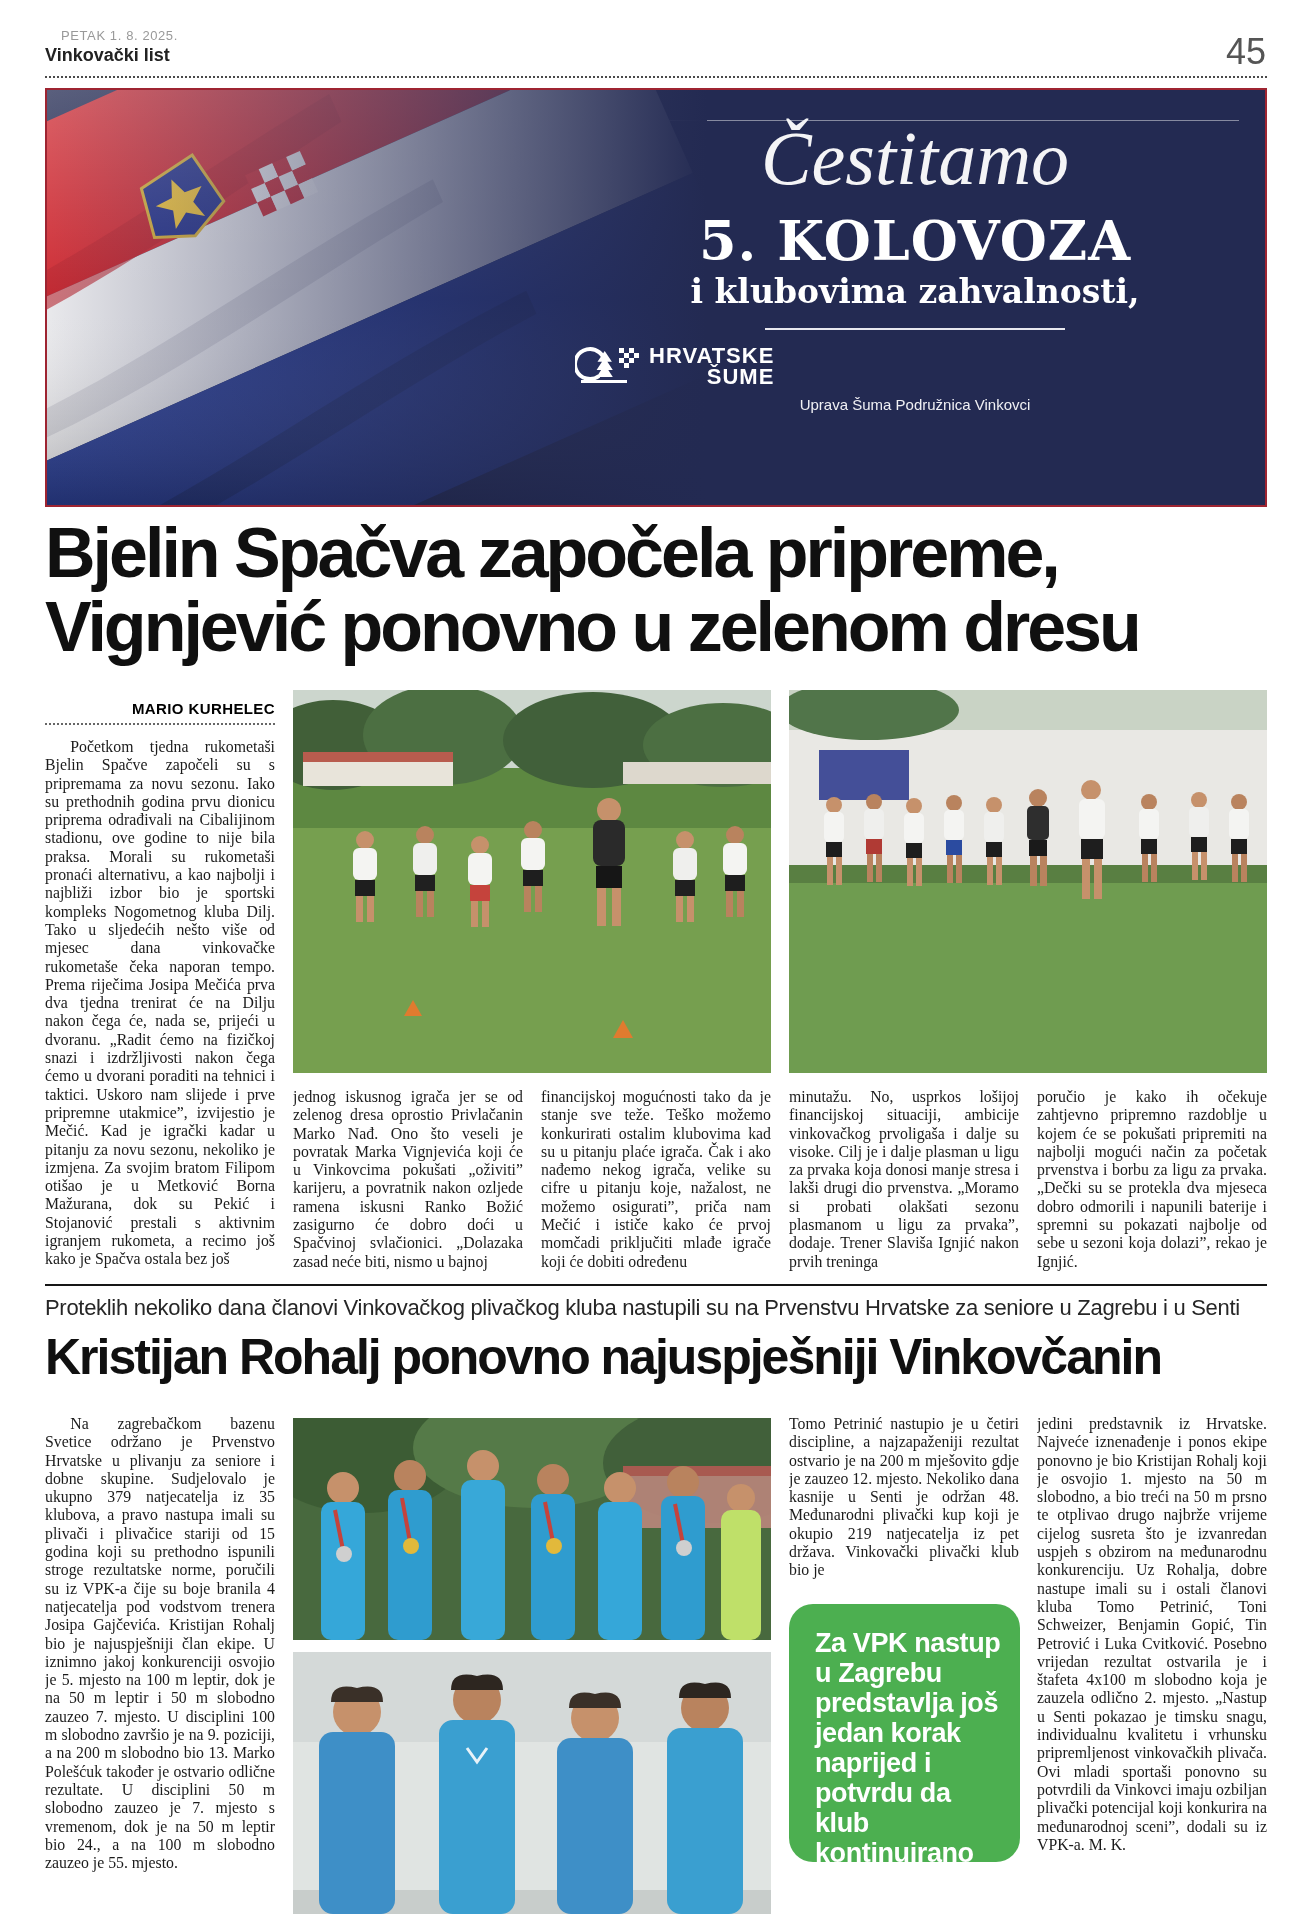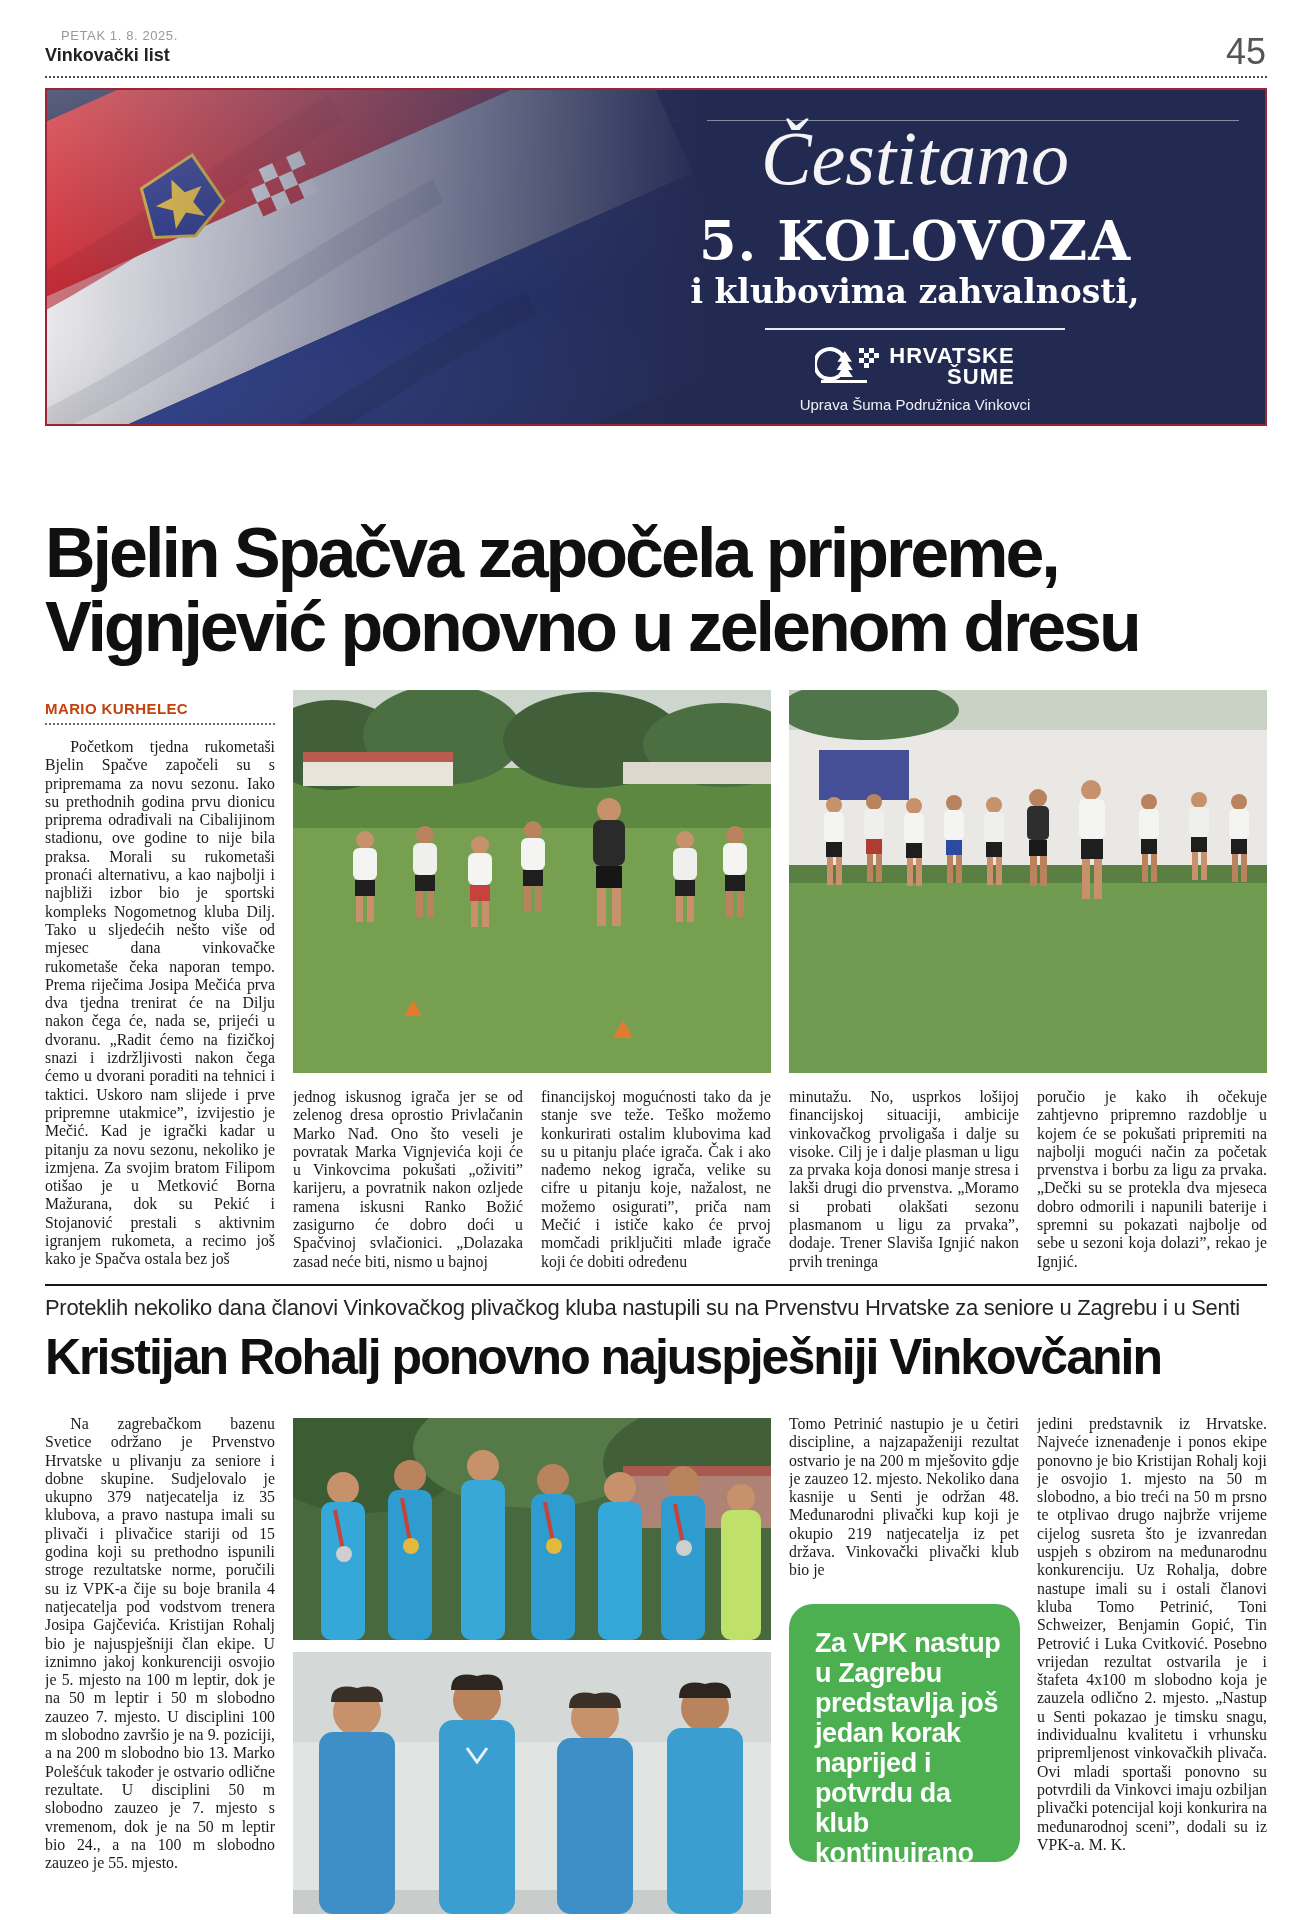--- a/index.html
+++ b/index.html
@@ -8,44 +8,44 @@
   .abs{position:absolute;}
 
   
   .hdr-date{left:45px;top:28px;font:500 13px/16px "Liberation Sans",sans-serif;
             color:#999;letter-spacing:.6px;margin-left:16px;}
   .hdr-masthead{left:45px;top:44px;font:bold 18px/22px "Liberation Sans",sans-serif;color:#222;}
   .hdr-pagenum{right:45px;top:32px;font:300 36px/40px "Liberation Sans",sans-serif;color:#555;}
   .hdr-rule{left:45px;top:76px;width:1222px;border-top:2px dotted #4a4a4a;height:0;}
 
   
-  .banner{left:45px;top:88px;width:1222px;height:338px;background:#232a52;
+  .banner{left:45px;top:88px;width:1222px;height:419px;background:#232a52;
           border:2px solid #9e2431;box-sizing:border-box;overflow:hidden;}
   .banner-frame{left:420px;top:30px;right:26px;height:0;border-top:1px solid rgba(255,255,255,.45);}
   .flag-wrap{left:0;top:0;width:660px;height:100%;}
   .banner-text{right:10px;top:18px;width:680px;text-align:center;color:#fff;}
   .b-greeting{font-family:cursive;font-style:italic;font-size:76px;line-height:100px;
               font-weight:500;color:#f4f4f6;}
   .b-kolovoza{font:bold 54px/62px "DejaVu Serif",serif;letter-spacing:1px;margin-top:2px;}
   .b-line{font:bold 33px/40px "DejaVu Serif",serif;}
   .b-rule{width:300px;height:2px;background:#e8e8ee;margin:16px auto 12px auto;}
-  .b-logo-row{display:flex;align-items:center;justify-content:center;gap:10px;margin-top:4px;}
+  .b-logo-row{display:flex;align-items:center;gap:10px;margin-top:4px;}
   .b-logo-txt{text-align:right;font:bold 22px/21px "Liberation Sans",sans-serif;letter-spacing:1px;}
   .b-logo-sub{font:500 15px/18px "Liberation Sans",sans-serif;margin-top:6px;color:#f0f0f4;}
 
   
   .headline1{left:45px;top:516px;width:1230px;
              font:bold 70px/74px "Liberation Sans",sans-serif;letter-spacing:-3px;color:#101010;}
   .headline2{left:45px;top:1330px;width:1230px;
              font:bold 50px/54px "Liberation Sans",sans-serif;letter-spacing:-2px;color:#101010;}
   .kicker{left:45px;top:1294px;width:1222px;
           font:500 22px/28px "Liberation Sans",sans-serif;color:#262626;letter-spacing:-0.3px;}
 
-  .byline{left:45px;top:700px;width:230px;text-align:left;
-          font:bold 15px/18px "Liberation Sans",sans-serif;color:#c2410c;letter-spacing:.4px;}
+  .byline{left:45px;top:700px;width:230px;text-align:right;
+          font:bold 15px/18px "Liberation Sans",sans-serif;color:#000000;letter-spacing:.4px;}
   .byline-rule{left:45px;top:723px;width:230px;border-top:2px dotted #666;height:0;}
 
   
   .col{position:absolute;width:230px;font:15.8px/18.3px "Liberation Serif",serif;
        text-align:justify;color:#1b1b1b;overflow:hidden;}
   .indent{text-indent:1.6em;}
   .divider{left:45px;top:1284px;width:1222px;border-top:2px solid #161616;height:0;}
 
   
   .photo{position:absolute;overflow:hidden;background:#9db07e;}

